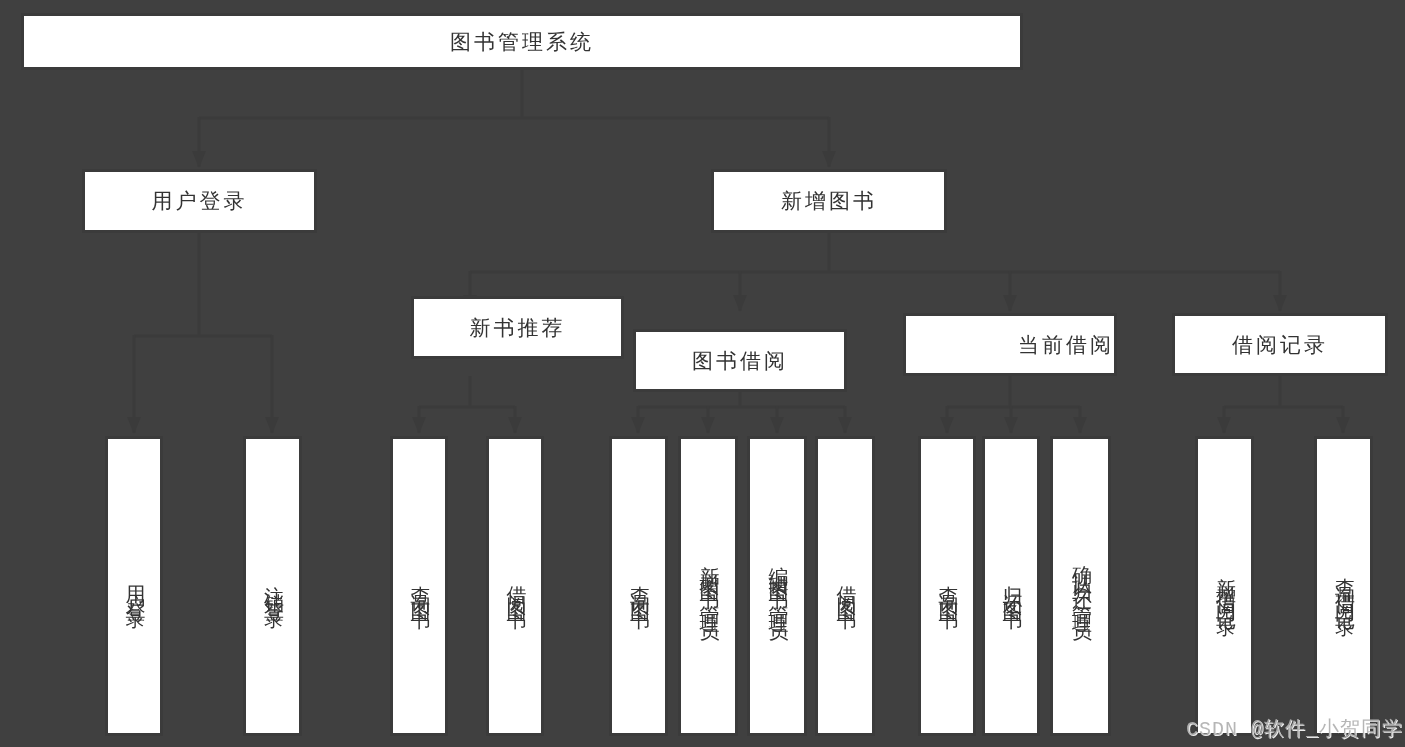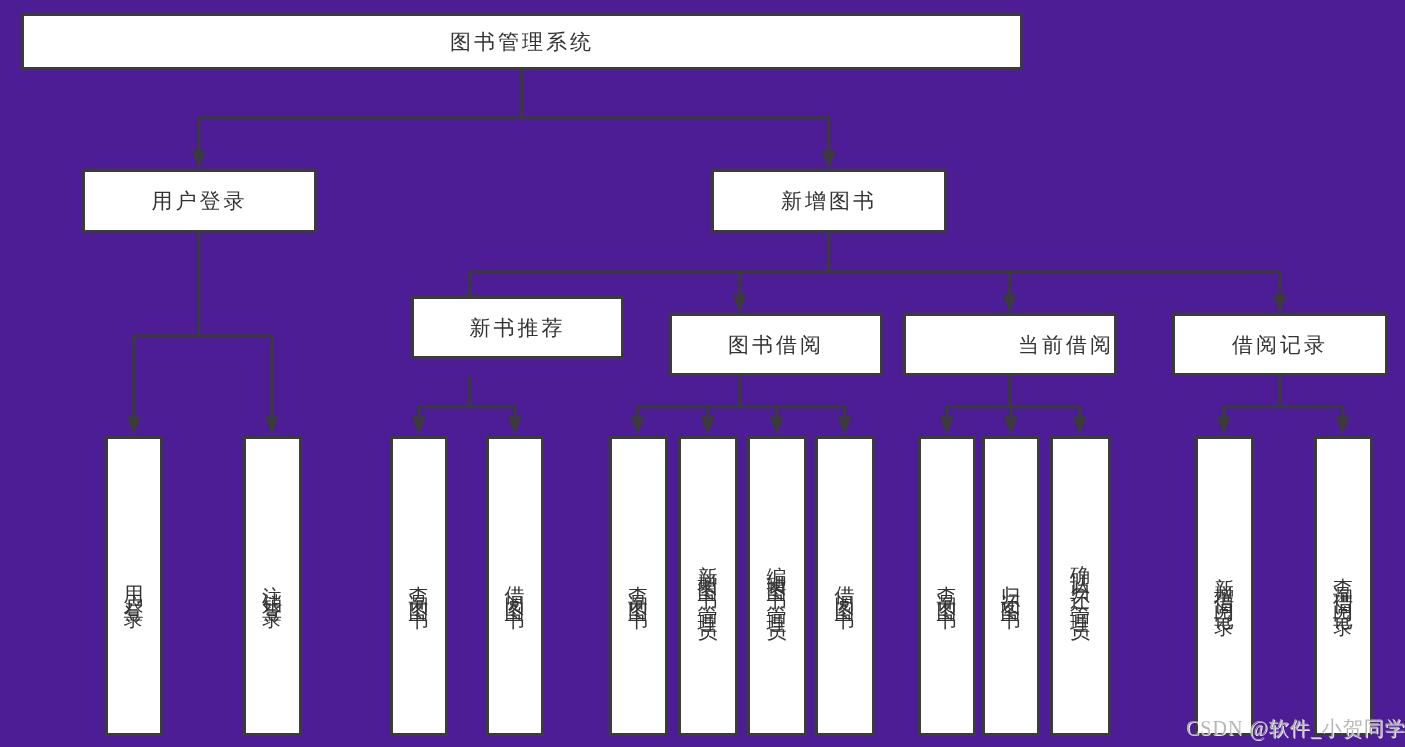--- a/index.html
+++ b/index.html
@@ -1,21 +1,21 @@
 <!DOCTYPE html>
 <html><head>
 <meta charset="utf-8">
 <style>
   html, body { margin: 0; padding: 0; background: #ffffff; }
   .stage {
     position: relative;
     width: 1405px;
     height: 747px;
-    background: #4c1d95;
-    font-family: Liberation Serif, serif;
+    background: #404040;
+    font-family: Liberation Mono, monospace;
     overflow: hidden;
   }
   svg.wires { position: absolute; left: 0; top: 0; }
   .connector { stroke: #3b3b3b; stroke-width: 3; fill: none; }
   .arrowhead { fill: #3b3b3b; }
   .box {
     position: absolute;
     box-sizing: border-box;
     border: 3px solid #3b3b3b;
     background: #ffffff;
@@ -103,21 +103,21 @@
   <div class="box h" style="left:82px; top:169px; width:235px; height:64px;">
     <span>用户登录</span>
   </div>
   <div class="box h" style="left:711px; top:169px; width:236px; height:64px;">
     <span>新增图书</span>
   </div>
 
   <div class="box h" style="left:363px; top:296px; width:213px; height:63px;margin-left:48px;">
     <span>新书推荐</span>
   </div>
-  <div class="box h" style="left:633px; top:313px; width:214px; height:63px;margin-left:36px;">
+  <div class="box h" style="left:633px; top:329px; width:214px; height:63px;">
     <span>图书借阅</span>
   </div>
   <div class="box h" style="left:903px; top:313px; width:214px; height:63px;justify-content:flex-end;">
     <span>当前借阅</span>
   </div>
   <div class="box h" style="left:1172px; top:313px; width:216px; height:63px;">
     <span>借阅记录</span>
   </div>
 
   <div class="box v" style="left:105px; top:436px; width:58px; height:300px;">

